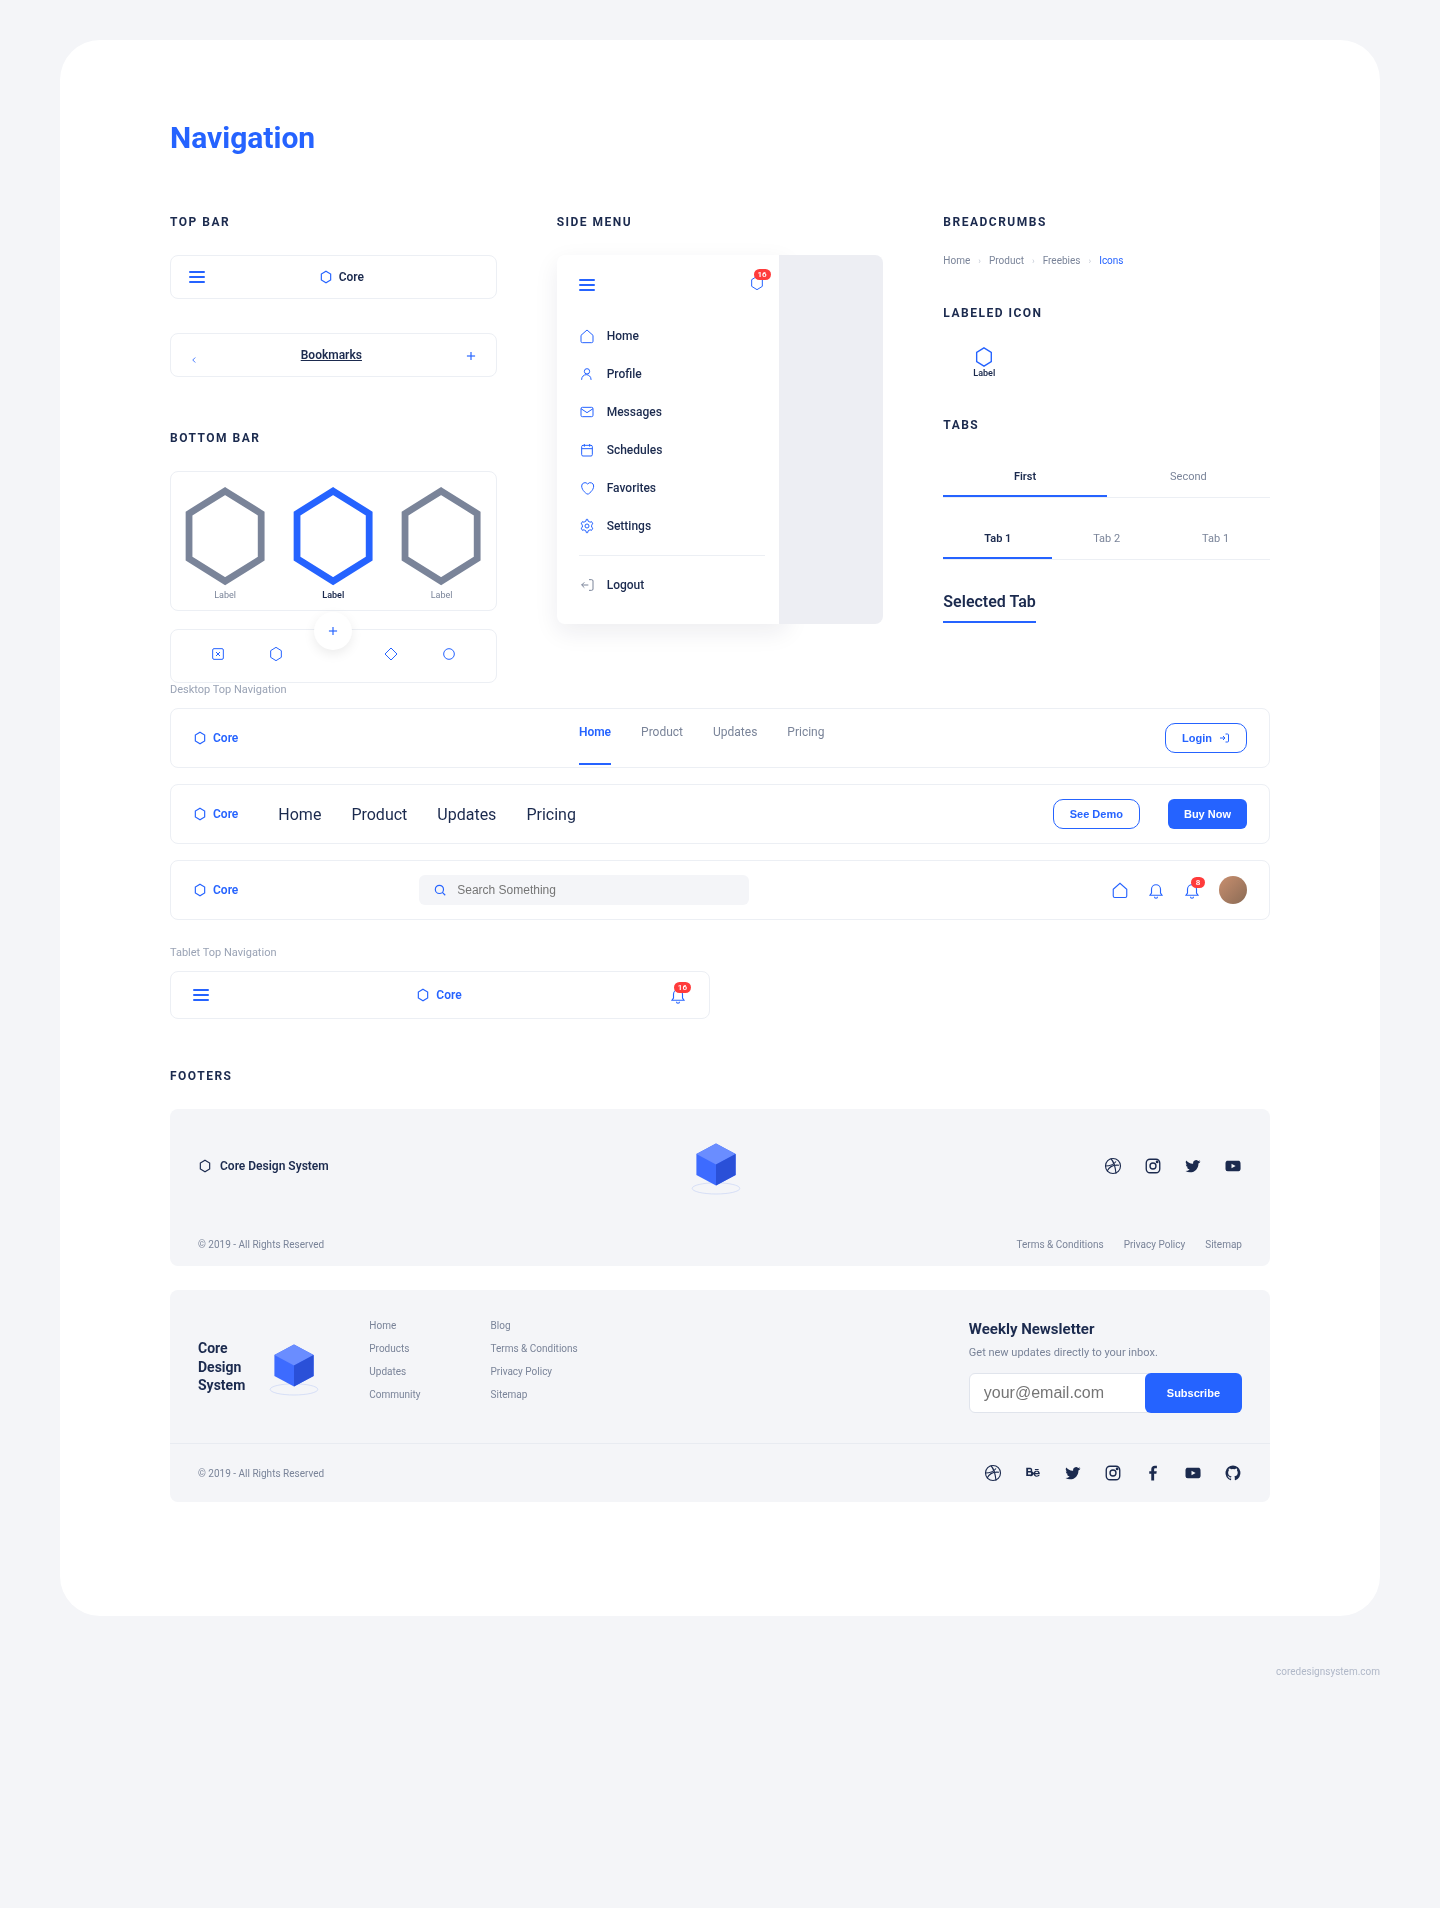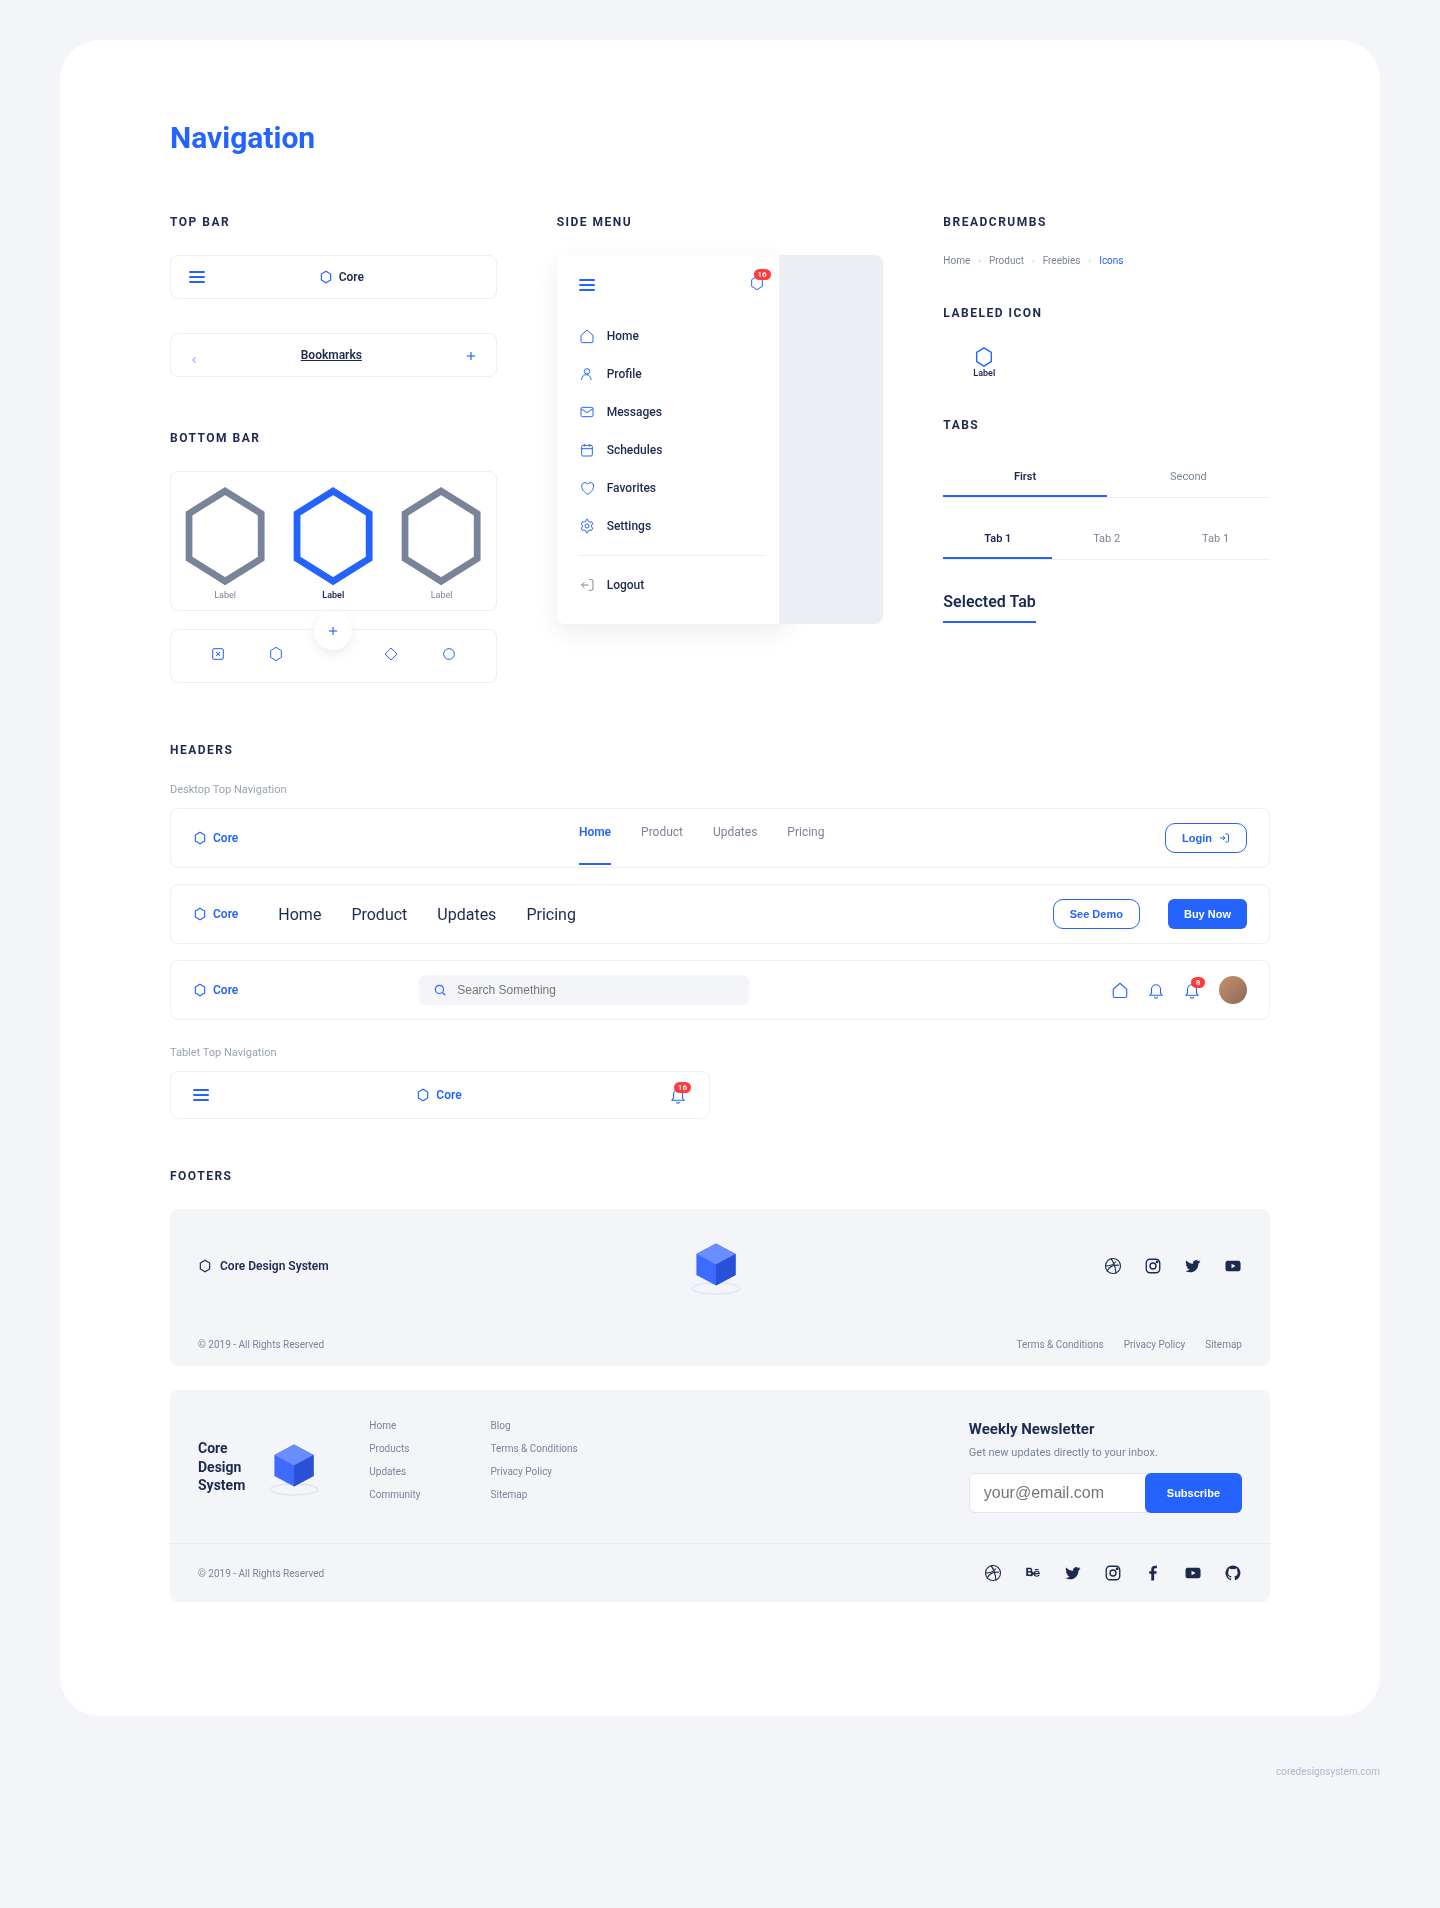--- a/index.html
+++ b/index.html
@@ -302,21 +302,20 @@
       </div>
       <div class="tab-row t3">
         <div class="tab active">Tab 1</div>
         <div class="tab">Tab 2</div>
         <div class="tab">Tab 1</div>
       </div>
       <div class="tab-alone">Selected Tab</div>
     </div>
   </div>
 
-  <div class="section-label" style="margin-top:60px">HEADERS</div>
   <div class="sub-label">Desktop Top Navigation</div>
 
   <div class="hdr-row">
     <div class="hdr-brand">
       <svg width="14" height="14" viewBox="0 0 24 24" fill="none" stroke="#2563ff" stroke-width="2">
           <path d="M12 2l8 5v10l-8 5-8-5V7z"></path>
         </svg>
       <span>Core</span>
     </div>
     <div class="hdr-nav">

